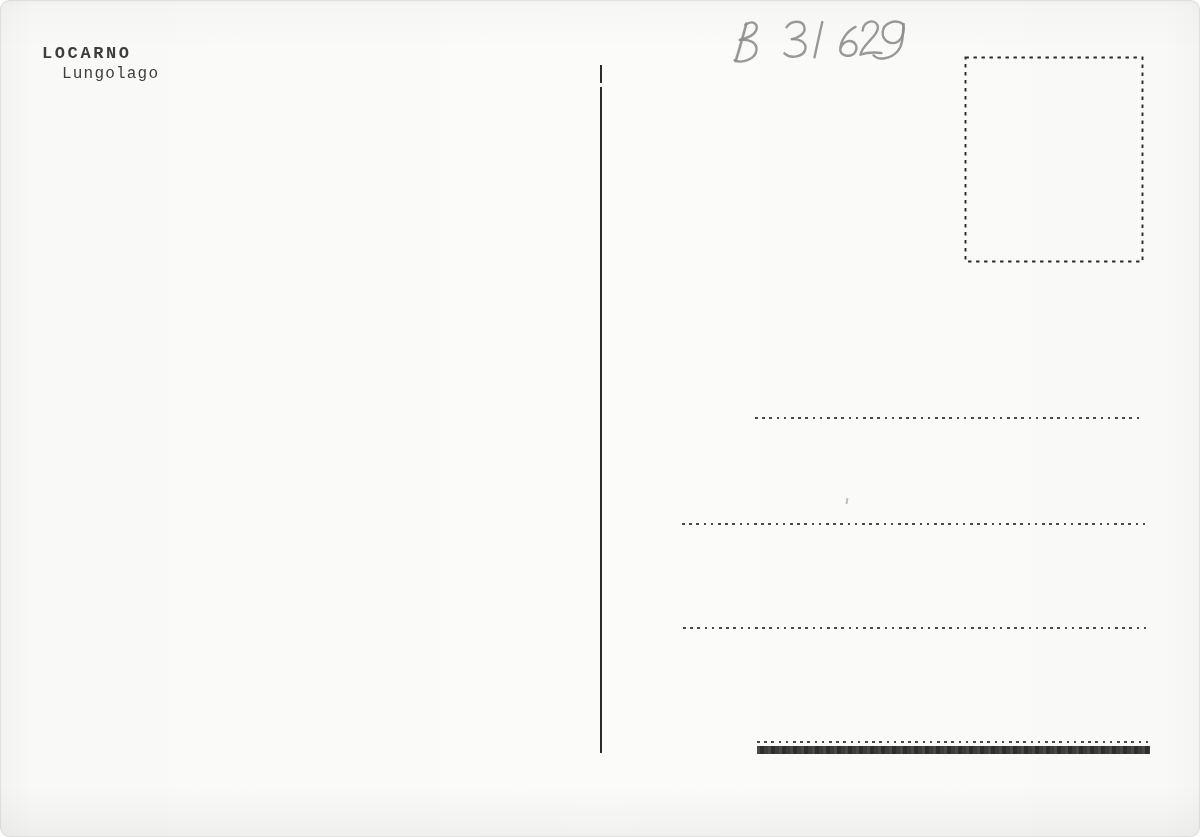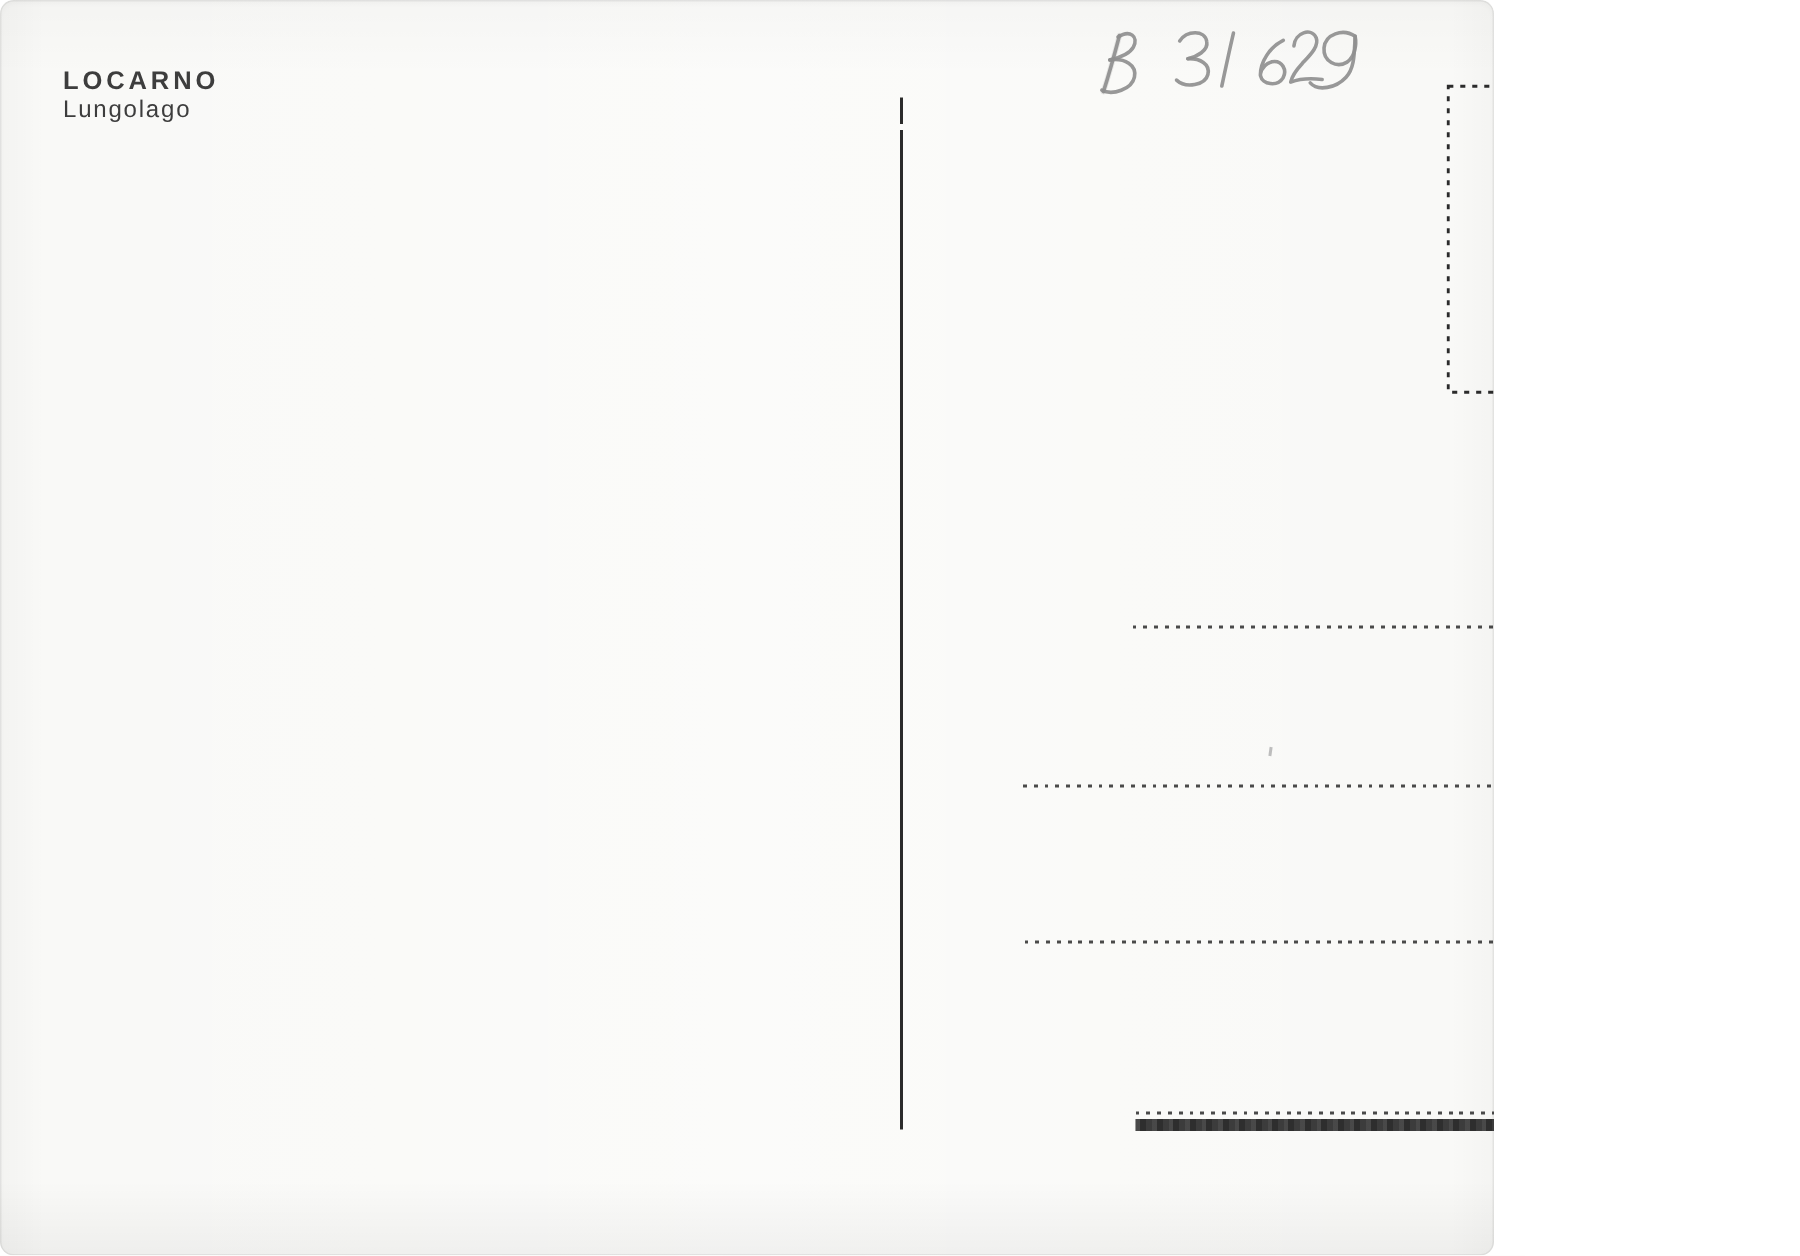--- a/index.html
+++ b/index.html
@@ -4,37 +4,37 @@
 <style>
   :root{
     --paper:#f9f9f7;
     --ink:#3d3d3d;
     --pencil:#8f8f8f;
     --line:#2b2b2b;
   }
   html,body{margin:0;padding:0;background:#ffffff;}
   .card{
     position:relative;
-    width:996px;height:837px;
+    width:1200px;height:837px;
     background:var(--paper);
     background-image:
       linear-gradient(180deg, rgba(0,0,0,0.020) 0%, rgba(0,0,0,0) 6%, rgba(0,0,0,0) 94%, rgba(0,0,0,0.045) 100%),
       linear-gradient(90deg, rgba(0,0,0,0.025) 0%, rgba(0,0,0,0) 3%, rgba(255,255,255,0.35) 50%, rgba(0,0,0,0) 97%, rgba(0,0,0,0.02) 100%);
     border-radius:9px;
     box-shadow: inset 0 0 0 1px rgba(0,0,0,0.06), inset 0 2px 4px rgba(0,0,0,0.03);
     overflow:hidden;
-    font-family:Liberation Sans, sans-serif;
+    font-family:Liberation Mono, monospace;
   }
   
   .brand{position:absolute;left:42px;top:44px;color:var(--ink);}
   .brand .title{
     font-size:17px;font-weight:600;letter-spacing:2.6px;line-height:19px;
   }
   .brand .subtitle{
-    font-size:16px;font-weight:400;letter-spacing:1.2px;line-height:20px;margin-top:1px;
+    font-size:16px;font-weight:400;letter-spacing:1.2px;line-height:20px;margin-top:1px;margin-left:20px;
   }
   
   .handwriting{position:absolute;left:726px;top:10px;width:196px;height:64px;transform:rotate(-2deg);}
   .handwriting path{fill:none;stroke:var(--pencil);stroke-width:2.4;stroke-linecap:round;stroke-linejoin:round;opacity:.92;}
   .handwriting path.shadow{stroke-width:3.6;opacity:.18;}
   
   .stamp-box{position:absolute;left:964px;top:56px;width:180px;height:207px;color:var(--line);}
   
   .divider-vertical{
     position:absolute;left:600px;top:65px;width:2px;height:688px;

